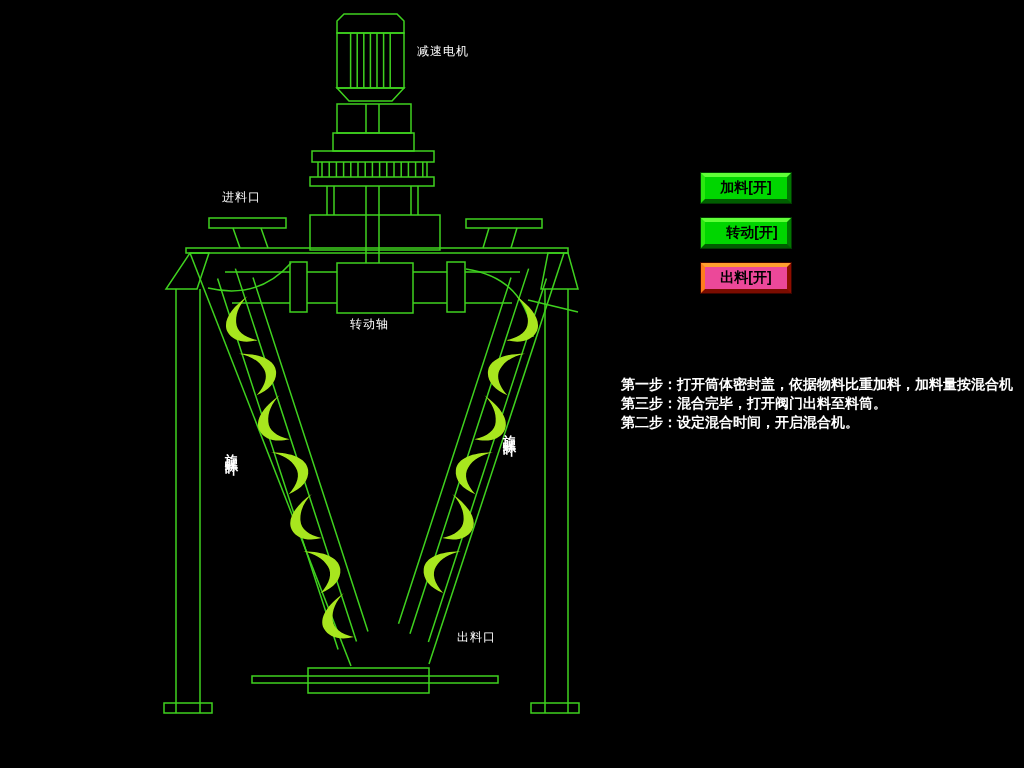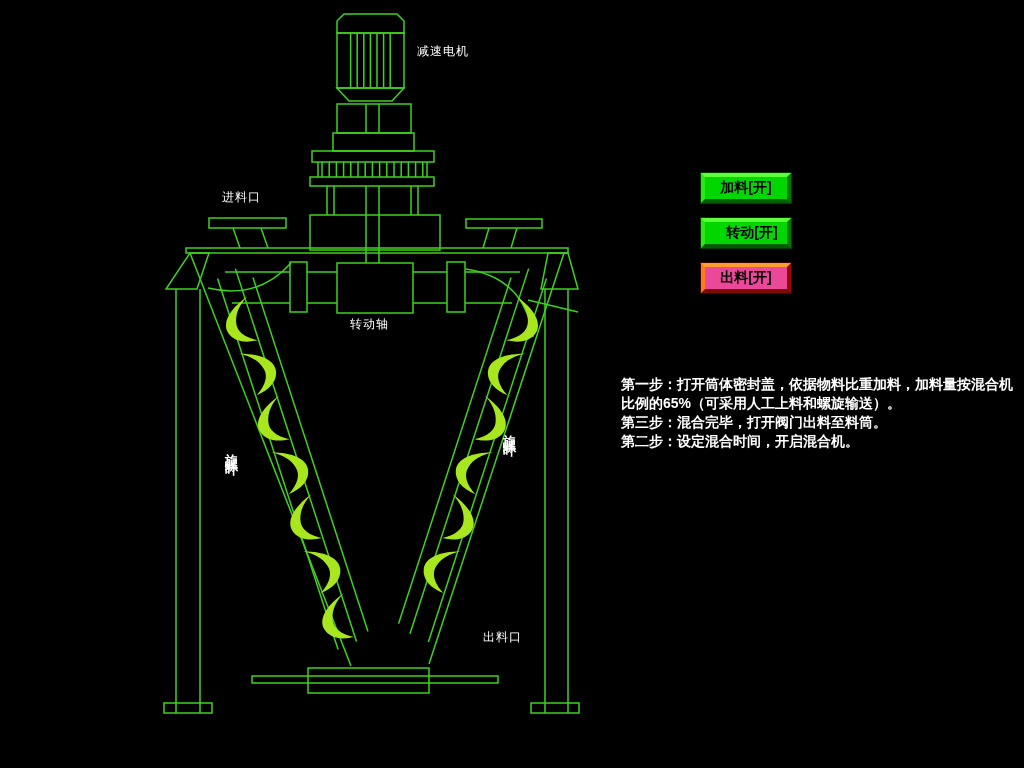--- a/index.html
+++ b/index.html
@@ -122,34 +122,33 @@
 
     <g class="outline">
       <rect x="308" y="668" width="121" height="25"></rect>
       <rect x="252" y="676" width="246" height="7"></rect>
     </g>
   </svg>
 
   <div class="mlabel" style="left:417px;top:43px;">减速电机</div>
   <div class="mlabel" style="left:222px;top:189px;text-align:center;">进料口</div>
   <div class="mlabel" style="left:350px;top:280px;margin-top:36px;">转动轴</div>
-  <div class="mlabel" style="left:441px;top:629px;padding-left:42px;">出料口</div>
+  <div class="mlabel" style="left:415px;top:629px;padding-left:42px;">出料口</div>
   <div class="vlabel" style="left:222px;top:442px;">旋螺叶</div>
   <div class="vlabel" style="left:500px;top:423px;">旋螺叶</div>
 
   <div class="hmi-btn btn-green" style="top:173px;">
     <span>加料[开]</span>
   </div>
   <div class="hmi-btn btn-green" style="top:218px;padding-left:12px;">
     <span>转动[开]</span>
   </div>
   <div class="hmi-btn btn-red" style="top:263px;">
     <span>出料[开]</span>
   </div>
 
   <div id="instructions">
     <div class="instr-line">第一步：打开筒体密封盖，依据物料比重加料，加料量按混合机</div>
-    <div class="instr-line">比例的65%（可采用人工上料和螺旋输送）。</div>
     <div class="instr-line">第三步：混合完毕，打开阀门出料至料筒。</div>
     <div class="instr-line">第二步：设定混合时间，开启混合机。</div>
   </div>
 
 </div>
 
 </body></html>

